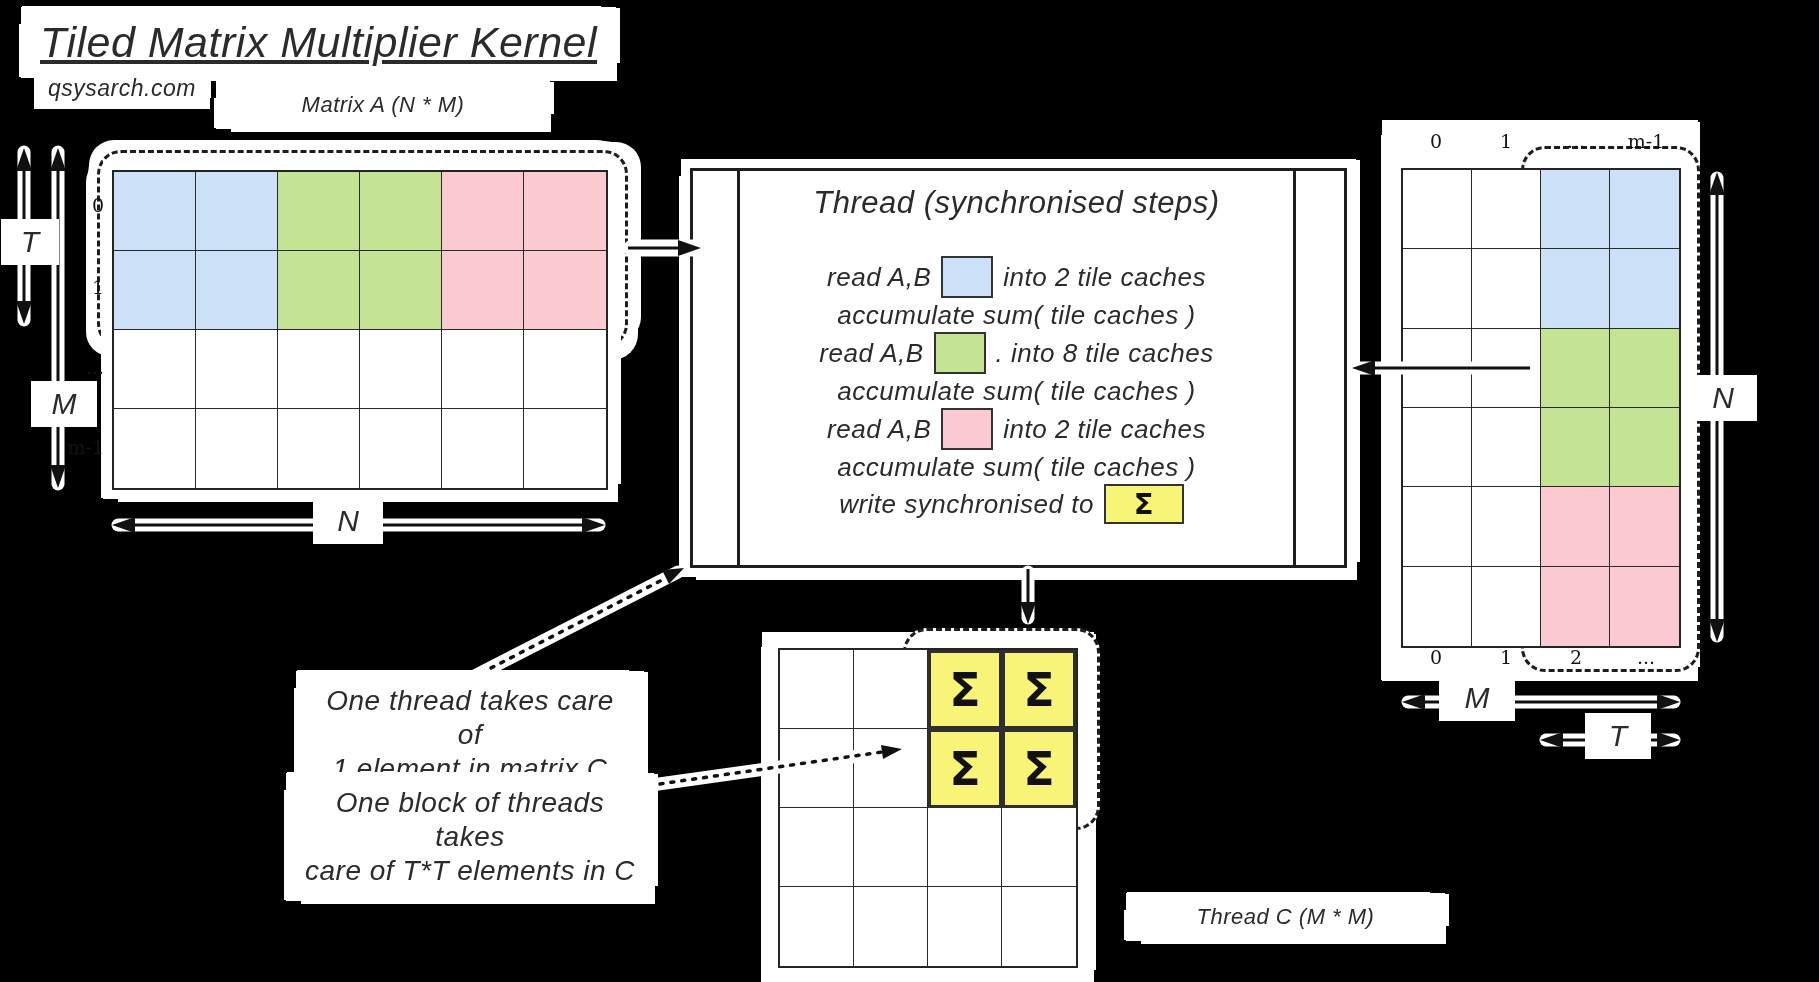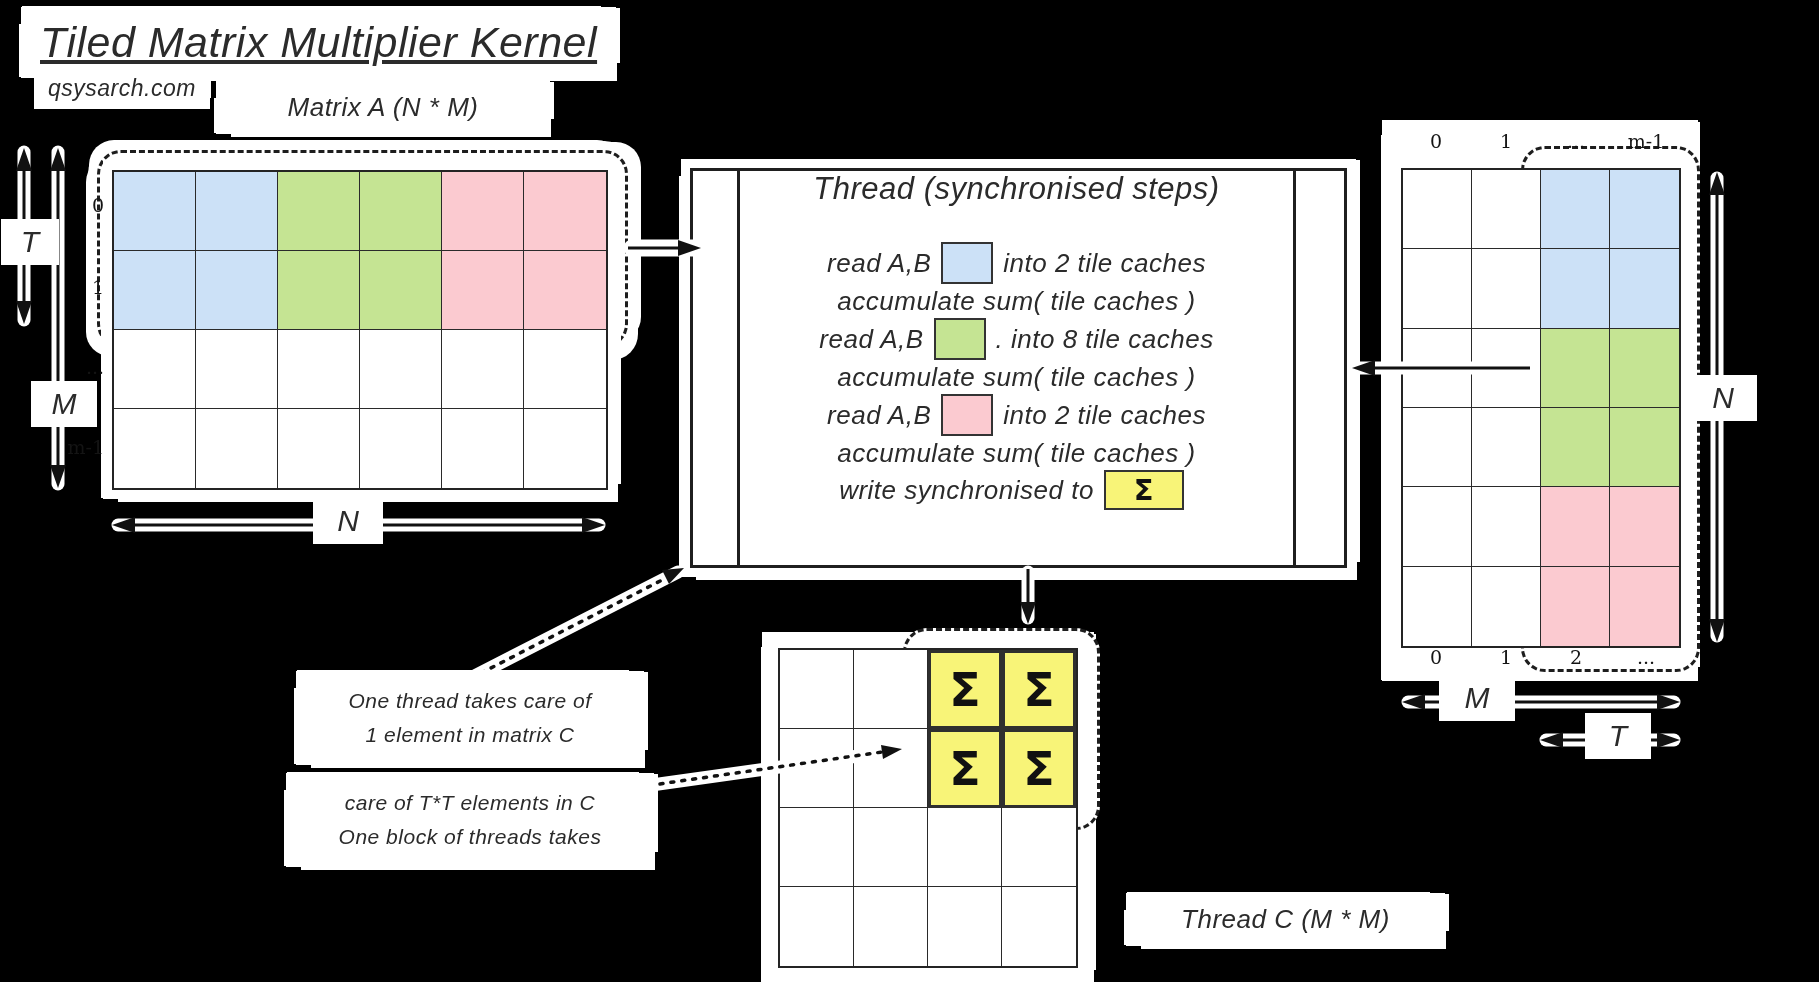--- a/index.html
+++ b/index.html
@@ -8,21 +8,21 @@
   .abs{position:absolute;}
   .hand{font-style:italic;letter-spacing:0.5px;}
   .halo{background:#fff;box-shadow:0 0 0 9px #fff, 12px -7px 0 1px #fff, -11px 8px 0 0 #fff, 8px 10px 0 2px #fff, -7px -9px 0 1px #fff;}
   .halo-sm{background:#fff;box-shadow:0 0 0 6px #fff, 7px -5px 0 0 #fff, -6px 5px 0 0 #fff;}
 
   
   .page-title{left:30px;top:16px;font-size:43px;z-index:6;padding:2px 10px;text-decoration:underline;}
   .page-subtitle{left:40px;top:74px;font-size:23px;z-index:6;padding:1px 8px;text-align:center;}
 
   
-  .mlabel{font-size:26px;text-align:center;z-index:6;padding:2px 8px;}
+  .mlabel{font-size:22px;text-align:center;z-index:6;padding:2px 8px;}
   .mlabel-a{left:225px;top:90px;width:300px;}
   .mlabel-b{left:1398px;top:84px;width:295px;}
   .mlabel-c{left:1135px;top:902px;width:285px;}
 
   
   .dashedbox{border:3px dashed #1d1d1d;border-radius:24px;background:#fff;z-index:2;}
   .dash-a{left:97px;top:150px;width:525px;height:192px;}
   .dash-b{left:1521px;top:146px;width:173px;height:520px;}
   .dash-c{left:903px;top:628px;width:191px;height:196px;}
 
@@ -49,39 +49,39 @@
   .ib0{left:1401px;} .ib1{left:1471px;} .ib2{left:1541px;} .ib3{left:1611px;}
 
   
   .thread-box{left:690px;top:168px;width:657px;height:400px;background:#fff;
               border:3px solid #1f1f1f;box-sizing:border-box;z-index:5;
               box-shadow:0 0 0 9px #fff, 12px -7px 0 1px #fff, -11px 8px 0 0 #fff, 8px 10px 0 2px #fff;}
   .tb-line{position:absolute;top:0;bottom:0;width:3px;background:#1f1f1f;}
   .tb-line-l{left:44px;} .tb-line-r{left:600px;}
   .thread-content{position:absolute;left:47px;top:0;width:553px;height:100%;
                   display:flex;flex-direction:column;align-items:center;z-index:6;}
-  .thread-title{font-size:31px;}
+  .thread-title{margin-top:14px;font-size:31px;}
   .tgap{height:34px;flex:none;}
   .tline{font-size:26px;line-height:32px;display:flex;align-items:center;justify-content:center;white-space:pre;}
   .sw{width:52px;height:42px;border:2.5px solid #333;margin:1px 10px;flex:none;box-sizing:border-box;}
   .sw-wide{width:80px;height:40px;display:flex;align-items:center;justify-content:center;
            font-style:normal;font-weight:bold;font-size:29px;font-family:"DejaVu Sans",sans-serif;color:#111;}
 
   
   .alabel{font-size:30px;font-style:italic;text-align:center;z-index:30;background:#fff;
           padding:1px 6px;box-shadow:0 0 0 5px #fff;}
   .al-ta{left:6px;top:224px;width:36px;}
   .al-ma{left:36px;top:386px;width:44px;}
   .al-na{left:318px;top:503px;width:48px;}
   .al-nb{left:1694px;top:380px;width:46px;}
   .al-mb{left:1444px;top:680px;width:54px;}
   .al-tb{left:1590px;top:718px;width:44px;}
 
   
-  .annot{font-size:21px;text-align:center;line-height:34px;z-index:20;padding:4px 10px;}
+  .annot{font-size:28px;text-align:center;line-height:34px;z-index:20;padding:4px 10px;}
   .annot-1{left:305px;top:680px;width:310px;}
   .annot-2{left:295px;top:782px;width:330px;}
 
   svg.arrows{position:absolute;left:0;top:0;z-index:10;pointer-events:none;}
   .aline{stroke:#111;stroke-width:3;fill:none;}
   .ahalo{stroke:#fff;stroke-width:17;fill:none;stroke-linecap:round;}
   .ahalo-thin{stroke:#fff;stroke-width:13;fill:none;stroke-linecap:round;}
   .adot{stroke:#111;stroke-width:3.5;fill:none;stroke-dasharray:3 8;stroke-linecap:round;}
   .ahead{fill:#111;stroke:none;}
 </style>
@@ -199,22 +199,22 @@
       <div class="cell lastrow"></div>
       <div class="cell lastcol lastrow"></div>
     </div>
   <div class="abs hand halo mlabel mlabel-c">Thread C (M * M)</div>
 
   <div class="abs hand halo annot annot-1">
     <div>One thread takes care of</div>
     <div>1 element in matrix C</div>
   </div>
   <div class="abs hand halo annot annot-2">
+    <div>One block of threads takes</div>
     <div>care of T*T elements in C</div>
-    <div>One block of threads takes</div>
   </div>
 
   <svg class="arrows" width="1819" height="982" viewBox="0 0 1819 982">
 
     <g>
       <path class="ahalo" d="M632,248 L694,248"></path>
       <path class="aline" d="M628,248 L682,248"></path>
       <polygon class="ahead" points="701,248 678,240 678,256"></polygon>
     </g>
 

